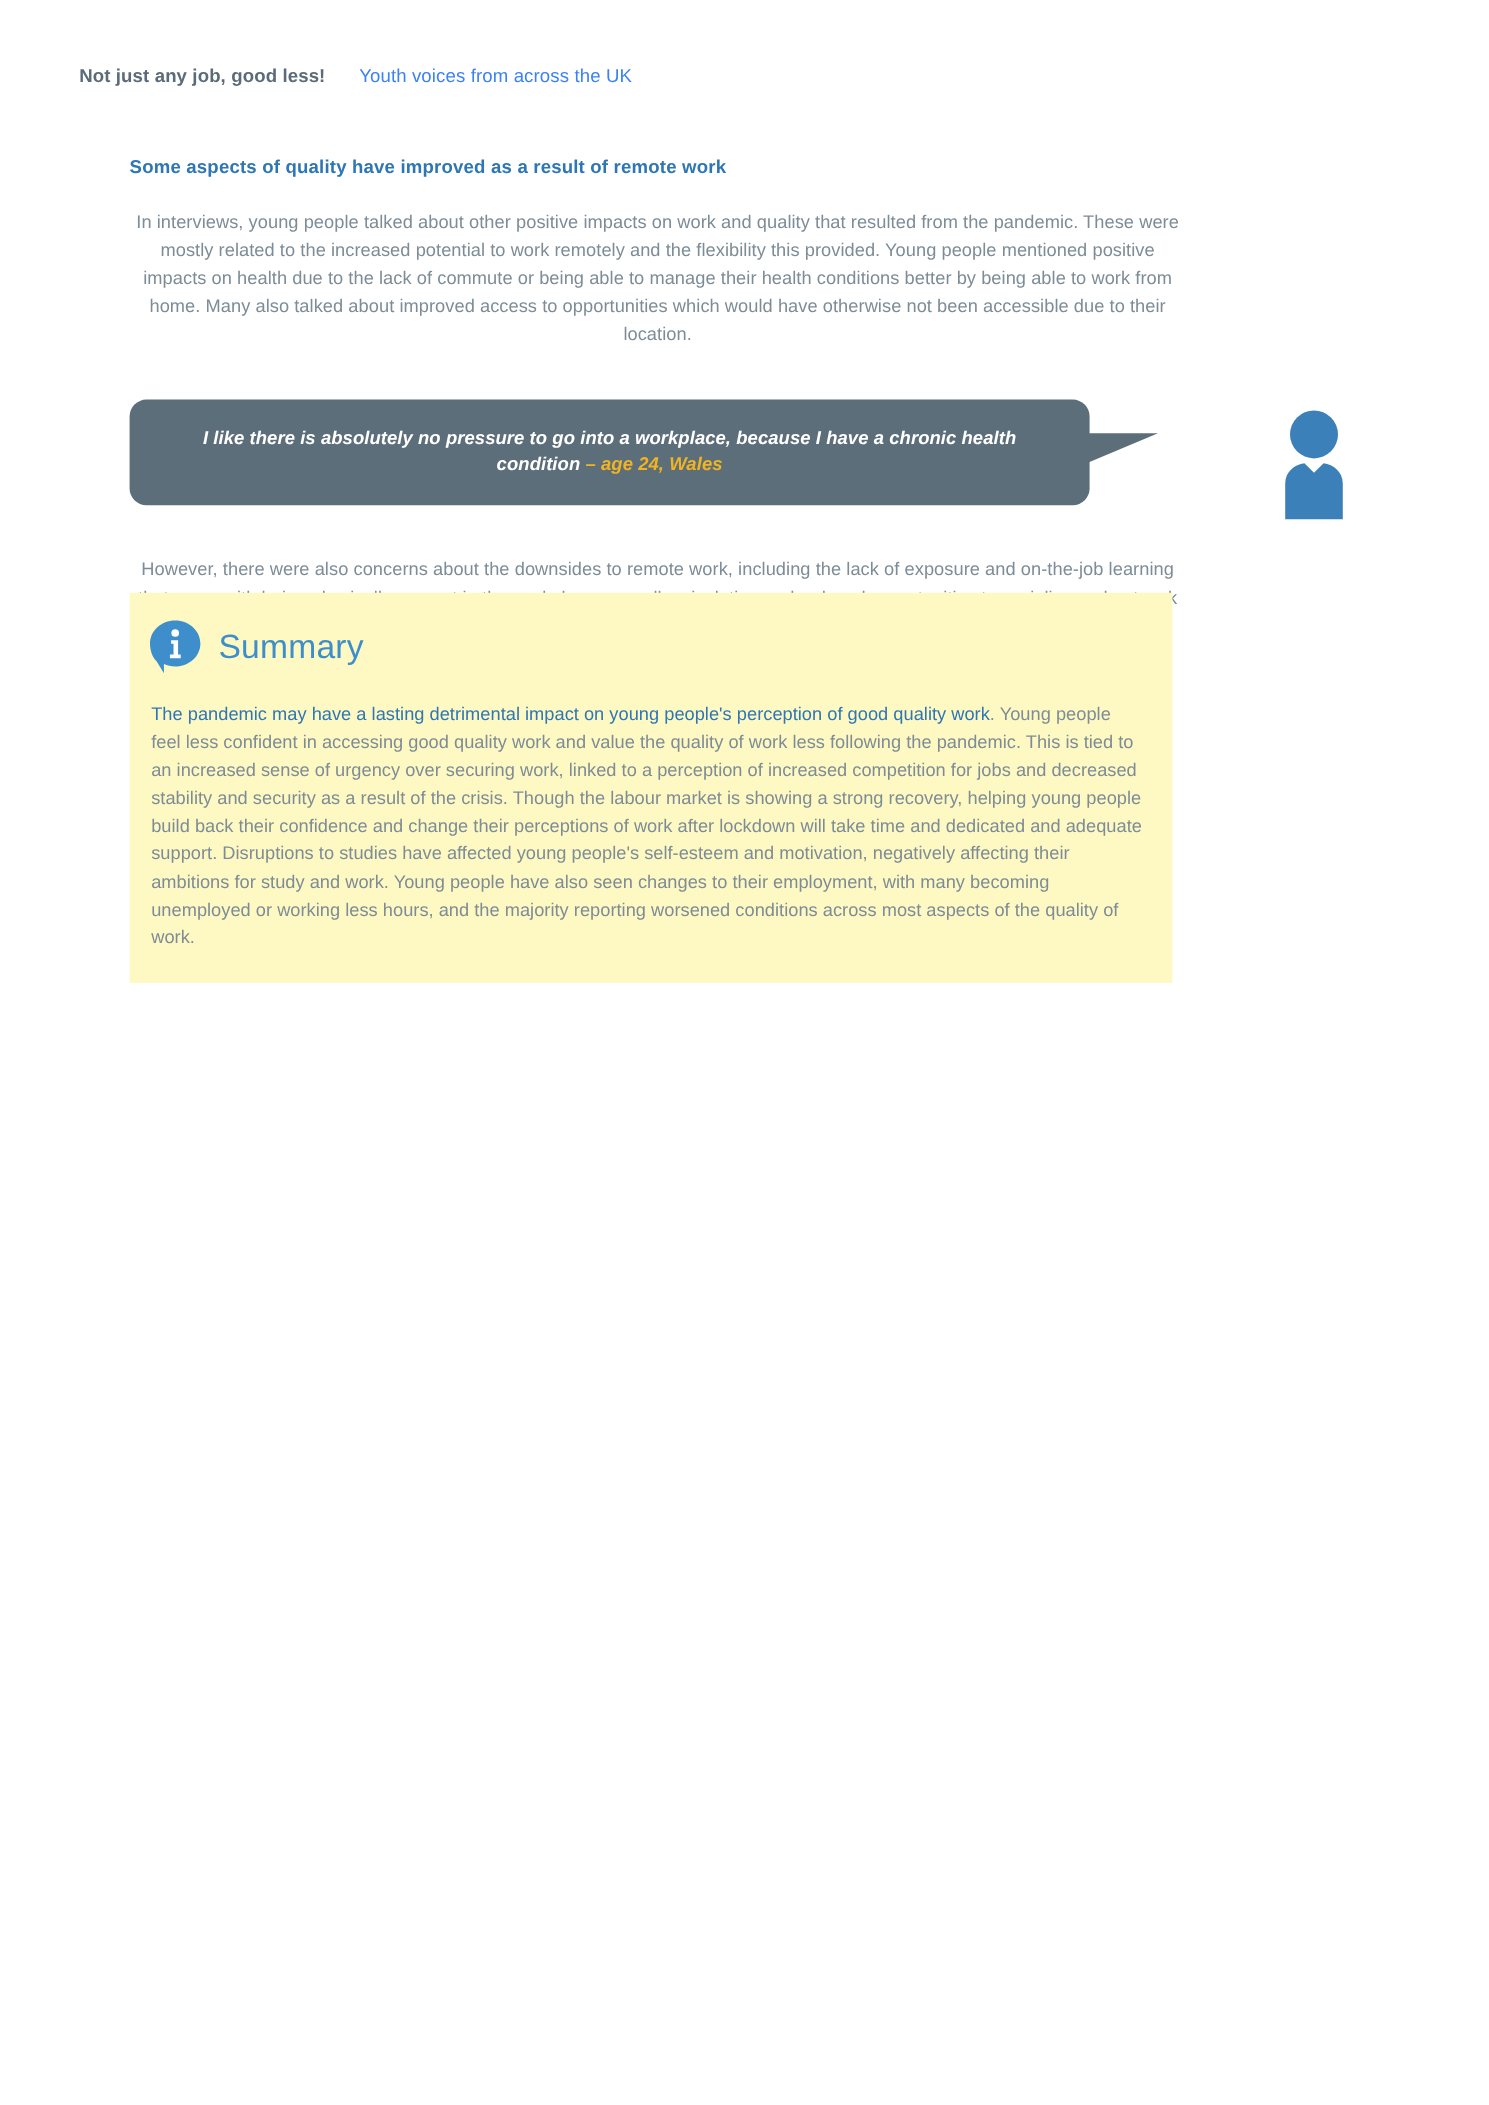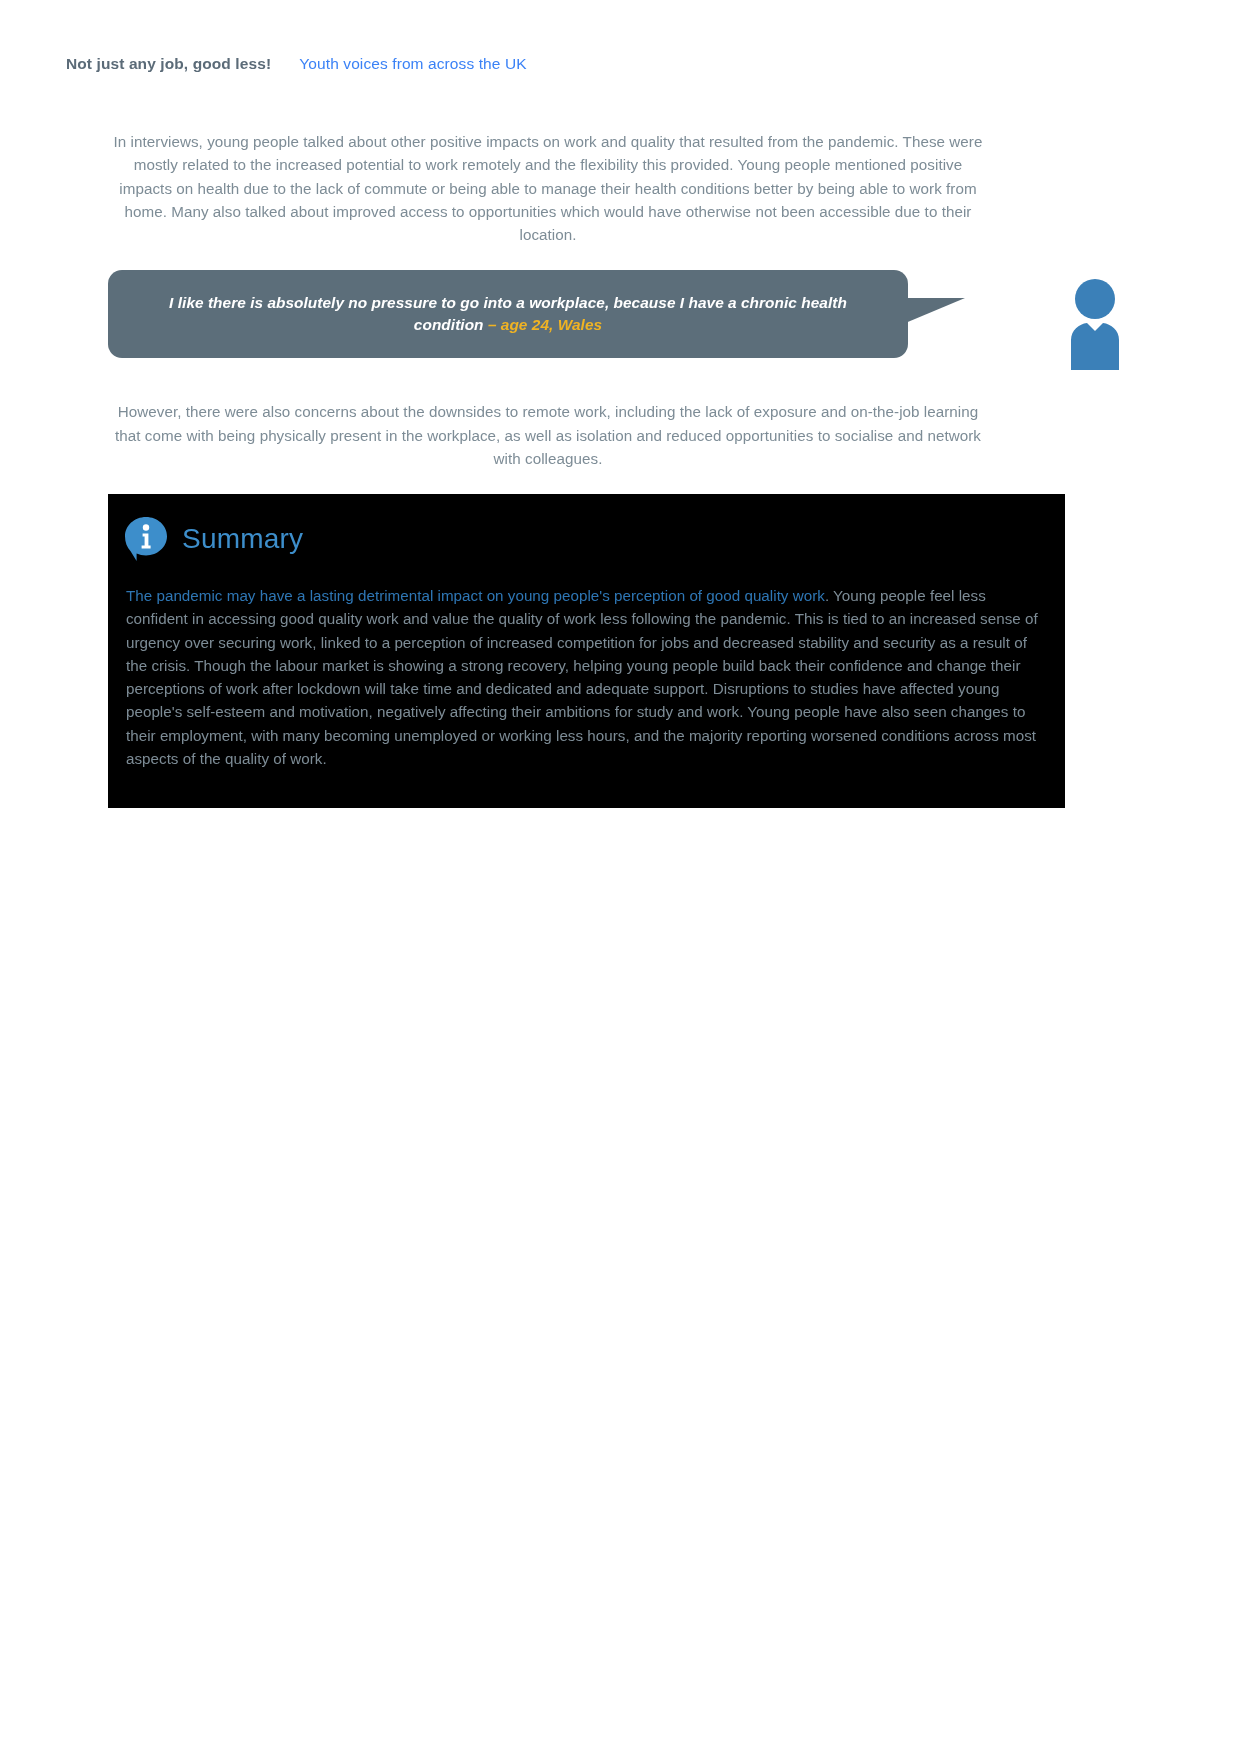--- a/index.html
+++ b/index.html
@@ -63,21 +63,21 @@
     line-height: 1.53;
     color: #7d8c96;
     margin: 0;
     letter-spacing: 0.05px;
     text-align: center;
   }
 
   
   .quote-wrap {
     position: relative;
-    margin-top: 24px;
+    margin-top: 43px;
     height: 108px;
     padding-left: 40px;
   }
   .quote-bubble {
     position: absolute;
     left: 0;
     top: 0;
     width: 800px;
     height: 88px;
     background: #5c6e7a;
@@ -123,23 +123,23 @@
   
   .par-after-quote {
     margin-top: 22px;
   }
 
   
   .summary-panel {
     position: absolute;
     left: 108px;
     top: 494px;
-    width: 957px;
-    background: #000000;
-    padding: 22px 0 38px 0;
+    width: 869px;
+    background: #fef9c3;
+    padding: 22px 0 26px 0;
     box-sizing: border-box;
   }
   .summary-head {
     display: flex;
     align-items: center;
     gap: 14px;
     padding: 0 16px 0 16px;
     margin-bottom: 22px;
   }
   .info-icon {
@@ -178,20 +178,21 @@
 <body>
 
 <div class="page">
 
   <div class="running-header">
     <span class="rh-bold">Not just any job, good less!</span><span class="rh-rest"> Youth voices from across the UK</span>
   </div>
 
   <div class="content">
 
+    <h2 class="section-heading">Some aspects of quality have improved as a result of remote work</h2>
 
     <p class="body-par">In interviews, young people talked about other positive impacts on work and quality that resulted from the pandemic. These were mostly related to the increased potential to work remotely and the flexibility this provided. Young people mentioned positive impacts on health due to the lack of commute or being able to manage their health conditions better by being able to work from home. Many also talked about improved access to opportunities which would have otherwise not been accessible due to their location.</p>
 
     <div class="quote-wrap">
       <div class="quote-bubble">
         <div class="quote-text">
           <span>I like there is absolutely no pressure to go into a workplace, because I have a chronic health condition </span><span class="quote-attrib">– age 24, Wales</span>
         </div>
       </div>
       <div class="quote-tail"></div>

